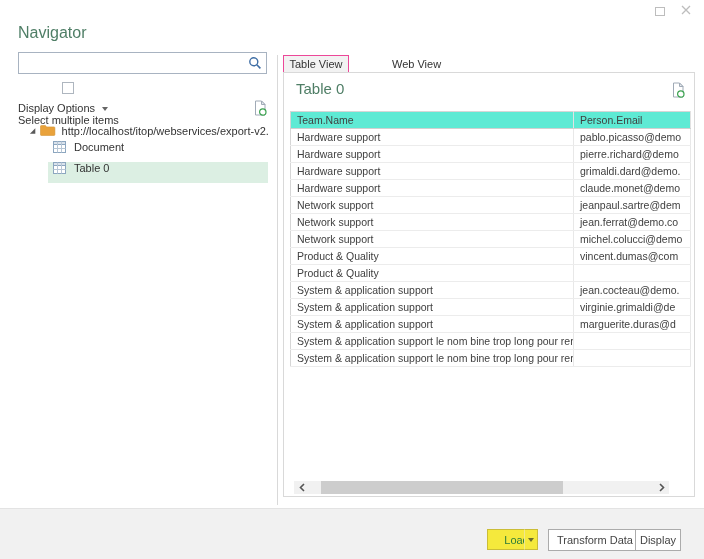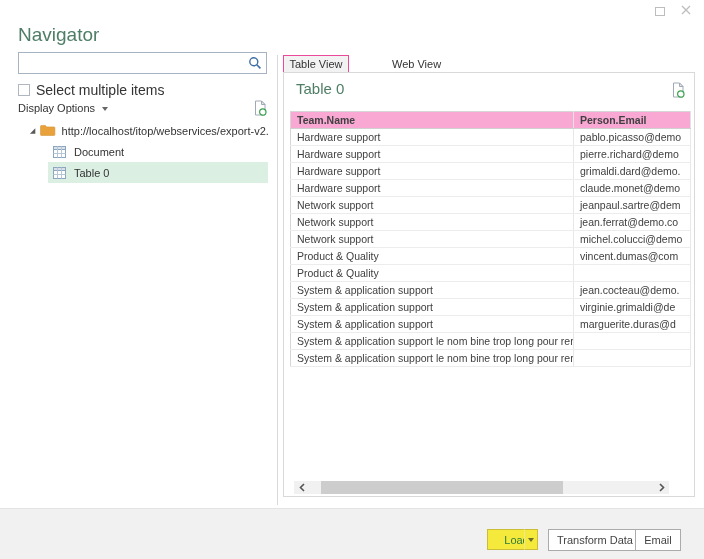--- a/index.html
+++ b/index.html
@@ -4,51 +4,51 @@
 <style>
   * { margin:0; padding:0; box-sizing:border-box; }
   body { font-family:"Liberation Sans", sans-serif; background:#fff; }
   .dialog { position:relative; width:704px; height:559px; background:#fff; overflow:hidden; }
 
   
   .win-max { position:absolute; left:655px; top:7px; width:10px; height:9px; border:1px solid #bdbdbd; background:#fff; cursor:pointer; }
   .win-close { position:absolute; left:680px; top:4px; width:12px; height:12px; cursor:pointer; }
 
   
-  .nav-title { position:absolute; left:18px; top:24px; font-size:19px; font-weight:400; color:#4f7e66; }
+  .nav-title { position:absolute; left:18px; top:24px; font-size:16px; font-weight:400; color:#4f7e66; }
   .search-box { position:absolute; left:18px; top:52px; width:249px; height:22px; border:1px solid #a8b3c1; background:#fff; }
   .search-box input { position:absolute; left:2px; top:1px; width:225px; height:18px; border:none; outline:none; font-size:11px; font-family:"Liberation Sans", sans-serif; }
   .search-icon { position:absolute; right:4px; top:3px; }
-  .cb-row { position:absolute; left:18px; top:82px; display:flex; align-items:center; gap:6px; font-size:14px; color:#333; }
+  .cb-row { position:absolute; left:18px; top:82px; display:flex; align-items:center; gap:20px; font-size:11px; color:#333;flex-direction:column; }
   .checkbox { width:12px; height:12px; border:1px solid #aeb6bf; background:#fff; cursor:pointer; }
   .do-row { position:absolute; left:18px; top:100px; width:249px; display:flex; align-items:center; font-size:11px; color:#333; }
   .do-caret { width:0; height:0; border-left:3.5px solid transparent; border-right:3.5px solid transparent; border-top:4px solid #666; margin-left:7px; margin-top:2px; }
   .do-refresh { margin-left:auto; cursor:pointer; }
 
   
   .tree { position:absolute; left:18px; top:120px; width:250px; font-size:11px; color:#333; }
   .tree-root { height:21px; display:flex; align-items:center; padding-left:11px; cursor:pointer; }
   .tree-root .label { margin-left:6px; white-space:nowrap; overflow:hidden; }
   .expander { margin-right:4px; }
-  .tree-child { height:21px; display:flex; align-items:center; margin-left:30px; padding-left:5px; gap:8px; cursor:pointer; }
+  .tree-child { height:21px; display:flex; margin-left:30px; padding-left:5px; gap:8px; cursor:pointer; }
   .tree-child.selected { background:#dcefe3; }
 
   
   .v-divider { position:absolute; left:277px; top:55px; width:1px; height:450px; background:#d9d9d9; }
 
   
   .tab-active { position:absolute; left:283px; top:55px; width:66px; height:18px; background:#f2f2f2; border:1px solid #ec4899; display:flex; align-items:center; justify-content:center; font-size:11px; color:#333; cursor:pointer; }
   .tab-inactive { position:absolute; left:357px; top:55px; height:18px; display:flex; align-items:center; font-size:11px; color:#333; cursor:pointer;margin-left:35px; }
   .pane { position:absolute; left:283px; top:72px; width:412px; height:425px; border:1px solid #d9d9d9; background:#fff; }
   .pane-title { position:absolute; left:12px; top:7px; font-size:15px; color:#4f7e66; }
   .pane-refresh { position:absolute; right:9px; top:9px; cursor:pointer; }
 
   
   .preview-table { position:absolute; left:6px; top:38px; width:400px; border-collapse:collapse; table-layout:fixed; font-size:10.5px; color:#404040; border:1px solid #d6d6d6; }
-  .preview-table th { background:#f9a8d4; font-weight:bold; text-align:left; padding:2px 6px; height:16px; border-right:1px solid #e2e2e2; border-bottom:1px solid #d0d0d0; white-space:nowrap; overflow:hidden;margin-top:37px; }
+  .preview-table th { background:#5eead4; font-weight:normal; text-align:left; padding:2px 6px; height:16px; border-right:1px solid #e2e2e2; border-bottom:1px solid #d0d0d0; white-space:nowrap; overflow:hidden;margin-top:37px; }
   .preview-table td { padding:2px 6px; height:14px; border-right:1px solid #e8e8e8; border-bottom:1px solid #ececec; white-space:nowrap; overflow:hidden; }
 
   
   .h-scroll { position:absolute; left:10px; top:408px; width:375px; height:13px; background:#f1f1f1; display:flex; }
   .scroll-btn { width:15px; height:13px; display:flex; align-items:center; justify-content:center; cursor:pointer; }
   .scroll-track { position:relative; flex:1; cursor:pointer; }
   .scroll-thumb { position:absolute; left:12px; top:0; width:242px; height:13px; background:#cdcdcd; cursor:grab; }
 
   
   .footer { position:absolute; left:0; top:508px; width:704px; height:51px; background:#f1f1f1; border-top:1px solid #e3e3e3; }
@@ -229,16 +229,16 @@
   </div>
 
   <div class="footer">
     <div class="btn-load-group">
       <div class="btn-load-main">Load</div>
       <div class="btn-load-arrow">
         <span class="load-caret"></span>
       </div>
     </div>
     <div class="btn btn-transform">Transform Data</div>
-    <div class="btn btn-cancel">Email</div>
+    <div class="btn btn-cancel">Display</div>
   </div>
 
 </div>
 
 </body></html>

